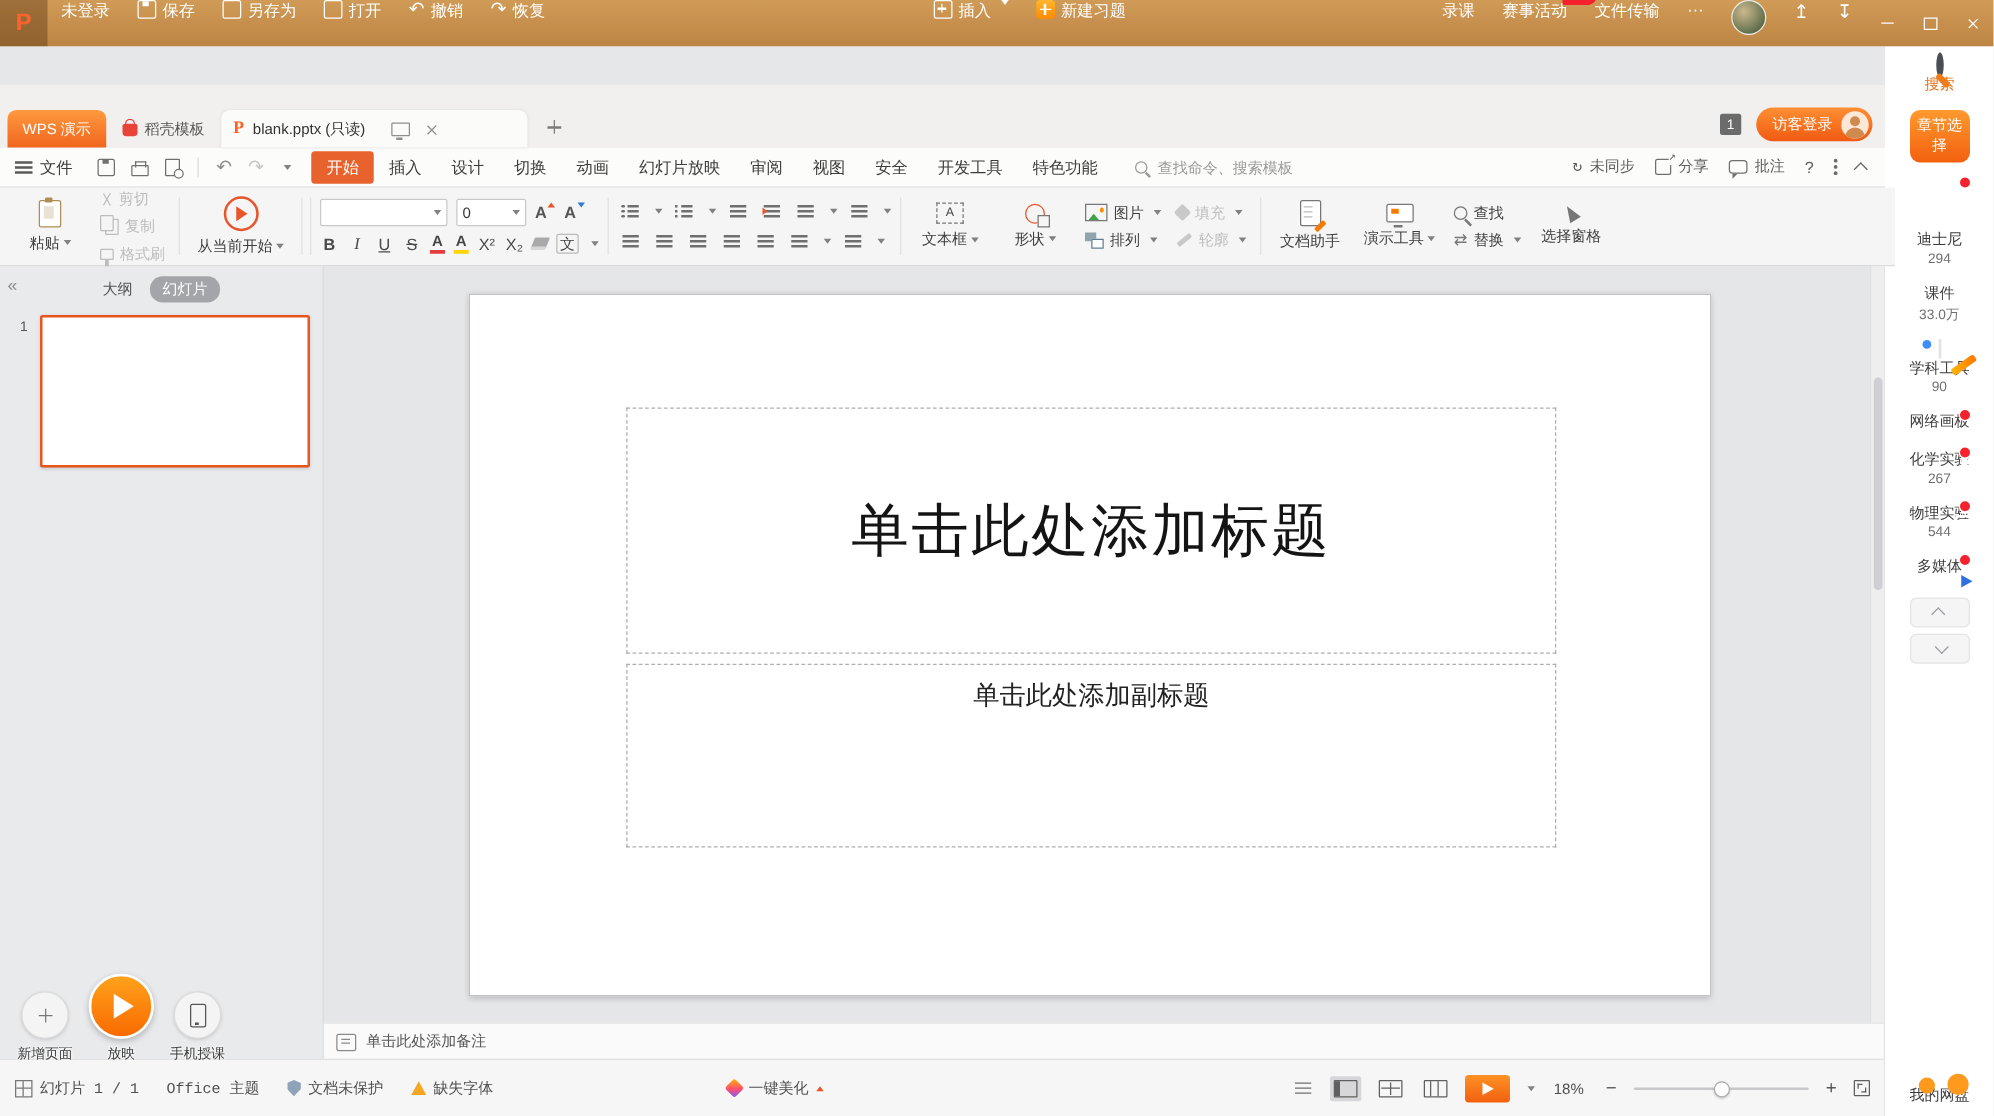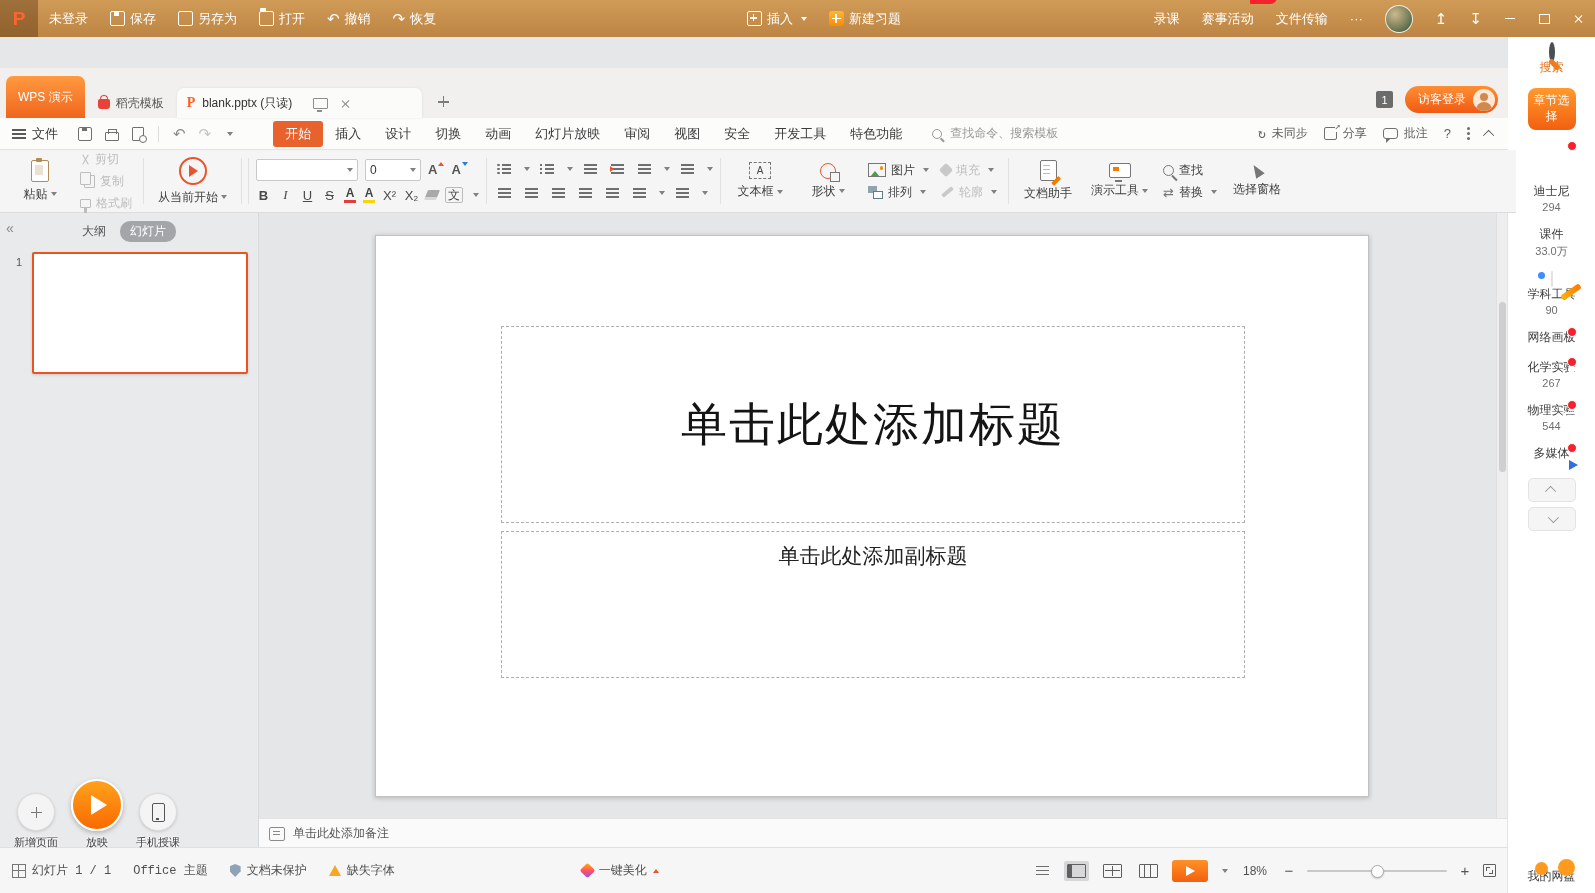--- a/index.html
+++ b/index.html
@@ -14,21 +14,21 @@
   .x::before{transform:rotate(45deg);} .x::after{transform:rotate(-45deg);}
   .plus{position:relative;width:11px;height:11px;display:inline-block;}
   .plus::before{content:"";position:absolute;top:5px;left:0;width:11px;height:1.6px;background:currentColor;}
   .plus::after{content:"";position:absolute;left:5px;top:0;width:1.6px;height:11px;background:currentColor;}
   .cv{width:7px;height:7px;border-left:1.6px solid currentColor;border-top:1.6px solid currentColor;display:inline-block;}
   .cv.up{transform:rotate(45deg) translateY(2px);} .cv.down{transform:rotate(225deg) translateY(2px);}
 
   
   .titlebar{position:absolute;top:0;left:0;width:1595px;height:37px;background:linear-gradient(180deg,#d09a57,#bd8543);display:flex;align-items:center;color:#fff;font-size:13px;z-index:30;}
   .logo{width:38px;height:37px;background:rgba(66,34,6,.35);display:flex;align-items:center;justify-content:center;color:#ff6430;font-weight:bold;font-size:19px;cursor:default;}
-  .tb-item{display:flex;align-items:center;gap:5px;padding:0 11px;height:37px;white-space:nowrap;cursor:default;}
+  .tb-item{display:flex;gap:5px;padding:0 11px;height:37px;white-space:nowrap;cursor:default;}
   .tb-item .wic{width:13px;height:13px;border:1.4px solid #fff;border-radius:2px;position:relative;display:inline-block;}
   .wic-save::before{content:"";position:absolute;left:3px;top:0;width:5px;height:4px;background:#fff;}
   .wic-folder{border-radius:2px;} .wic-folder::before{content:"";position:absolute;left:0;top:-4px;width:6px;height:3px;background:#fff;border-radius:1px 1px 0 0;}
   .g-undo::before{content:"↶";font-size:15px;line-height:1;} .g-redo::before{content:"↷";font-size:15px;line-height:1;}
   .wic-insert::after{content:"";position:absolute;left:5px;top:2px;width:1.6px;height:7px;background:#fff;}
   .wic-insert::before{content:"";position:absolute;left:2px;top:5px;width:7px;height:1.6px;background:#fff;}
   .ex-icon{width:15px;height:15px;border-radius:3px;background:linear-gradient(#ffb62e,#ff8a00);position:relative;display:inline-block;}
   .ex-icon::before{content:"";position:absolute;left:3px;top:6.5px;width:9px;height:1.8px;background:#fff;}
   .ex-icon::after{content:"";position:absolute;left:6.5px;top:3px;width:1.8px;height:9px;background:#fff;}
   .badge-new{position:absolute;top:-9px;right:-12px;background:#f5222d;color:#fff;font-size:9px;padding:1px 5px;border-radius:7px 7px 7px 1px;line-height:1.2;}
@@ -39,21 +39,21 @@
   .win-max::before{content:"";width:9px;height:8px;border:1.4px solid #fff;display:block;}
   .sp1{flex:1.25;} .sp2{flex:1;}
 
   
   .filetabs{position:absolute;top:37px;left:0;width:1508px;height:31px;background:#b5803f;display:flex;align-items:flex-end;z-index:29;}
   .filetab{margin-left:26px;width:168px;height:27px;background:linear-gradient(180deg,#d7a765,#c69252);border-radius:7px 7px 0 0;color:#fff7ea;font-size:12px;display:flex;align-items:center;justify-content:space-between;padding:0 10px;}
   .ftab-plus{color:#f7ead6;margin-left:22px;margin-bottom:7px;}
 
   
   .apptabs{position:absolute;top:68px;left:0;width:1508px;height:50px;background:#f1f0ee;display:flex;align-items:flex-end;z-index:28;font-size:12px;color:#4c4c4c;}
-  .wps-btn{margin-left:6px;height:42px;padding:0 12px;background:linear-gradient(180deg,#ff9a40,#f0651d);border-radius:7px 7px 0 0;color:#fff;display:flex;align-items:center;font-size:12px;}
+  .wps-btn{margin-left:6px;height:30px;padding:0 12px;background:linear-gradient(180deg,#ff9a40,#f0651d);border-radius:7px 7px 0 0;color:#fff;display:flex;align-items:center;font-size:12px;}
   .docer-tab{height:29px;padding:0 13px;display:flex;align-items:center;gap:6px;color:#555;}
   .bag{width:12px;height:10px;background:#e84338;border-radius:2px 2px 3px 3px;position:relative;display:inline-block;}
   .bag::before{content:"";position:absolute;left:2.5px;top:-4px;width:6px;height:5px;border:1.4px solid #e84338;border-bottom:none;border-radius:4px 4px 0 0;}
   .doc-tab{height:30px;min-width:225px;background:#fbfbfa;border-radius:7px 7px 0 0;display:flex;align-items:center;gap:7px;padding:0 10px;color:#333;box-shadow:0 0 3px rgba(0,0,0,.08);}
   .p-ic{color:#ff5f1f;font-weight:700;font-family:"Liberation Serif","DejaVu Serif",serif;font-size:14px;}
   .mon{width:13px;height:9px;border:1.3px solid #8e8e8e;border-radius:1px;position:relative;display:inline-block;margin-left:14px;}
   .mon::after{content:"";position:absolute;left:3px;bottom:-4px;width:5px;height:1.5px;background:#8e8e8e;}
   .doc-tab .x{color:#8a8a8a;margin-left:6px;}
   .atab-plus{color:#7c7c7c;margin:0 0 8px 16px;}
   .apptabs-right{margin-left:auto;display:flex;align-items:center;gap:12px;margin-bottom:5px;padding-right:10px;}
@@ -72,25 +72,25 @@
   .mi-save::before{content:"";position:absolute;left:2.6px;top:0;width:5px;height:3.6px;background:currentColor;}
   .mi-print{width:12px;height:7px;border:1.4px solid currentColor;border-radius:1px;margin-top:5px;}
   .mi-print::before{content:"";position:absolute;left:2px;top:-4px;width:7px;height:4px;border:1.3px solid currentColor;border-bottom:none;}
   .mi-preview{width:10px;height:12px;border:1.4px solid currentColor;border-radius:1px;}
   .mi-preview::after{content:"";position:absolute;right:-4px;bottom:-3px;width:6px;height:6px;border:1.4px solid currentColor;border-radius:50%;background:#fcfcfb;}
   .mb-icons{display:flex;align-items:center;gap:13px;padding:0 8px;}
   .vsep-m{width:1px;height:16px;background:#dcdcdd;margin:0 6px;}
   .mb-undo{color:#8b8b8b;} .mb-redo{color:#c4c4c4;}
   .mb-tabs{display:flex;align-items:center;margin-left:8px;}
   .mb-tab{padding:4px 12px;border-radius:3px;cursor:default;white-space:nowrap;}
-  .mb-tab.active{background:#e8622d;color:#fff;margin-left:24px;}
+  .mb-tab.active{background:#e8622d;color:#fff;}
   .mb-search{display:flex;align-items:center;gap:6px;margin-left:18px;color:#9a9a9a;}
   .ic-search{width:8px;height:8px;border:1.5px solid #9a9a9a;border-radius:50%;position:relative;display:inline-block;}
   .ic-search::after{content:"";position:absolute;right:-4px;bottom:-3px;width:5px;height:1.6px;background:#9a9a9a;transform:rotate(45deg);}
-  .mb-search input{border:none;outline:none;background:transparent;font-size:12px;width:140px;color:#444;font-family:Liberation Serif, serif;}
+  .mb-search input{border:none;outline:none;background:transparent;font-size:12px;width:140px;color:#444;}
   .mb-search input::placeholder{color:#9a9a9a;}
   .mb-right{margin-left:auto;display:flex;align-items:center;gap:16px;padding-right:14px;color:#5f5f5f;font-size:12px;}
   .g-sync::before{content:"↻";font-size:13px;}
   .mi-share{width:11px;height:11px;border:1.4px solid currentColor;border-radius:2px;}
   .mi-share::after{content:"↗";position:absolute;top:-8px;right:-5px;font-size:10px;background:#fcfcfb;}
   .mi-comment{width:13px;height:9px;border:1.4px solid currentColor;border-radius:3px;}
   .mi-comment::after{content:"";position:absolute;left:2px;bottom:-5px;border-top:4px solid currentColor;border-right:4px solid transparent;}
   .vdots{width:3px;height:3px;border-radius:50%;background:#6d6d6d;box-shadow:0 5px 0 #6d6d6d,0 10px 0 #6d6d6d;display:inline-block;margin-top:-10px;}
   .mb-help{font-size:13px;color:#5f5f5f;}
 

